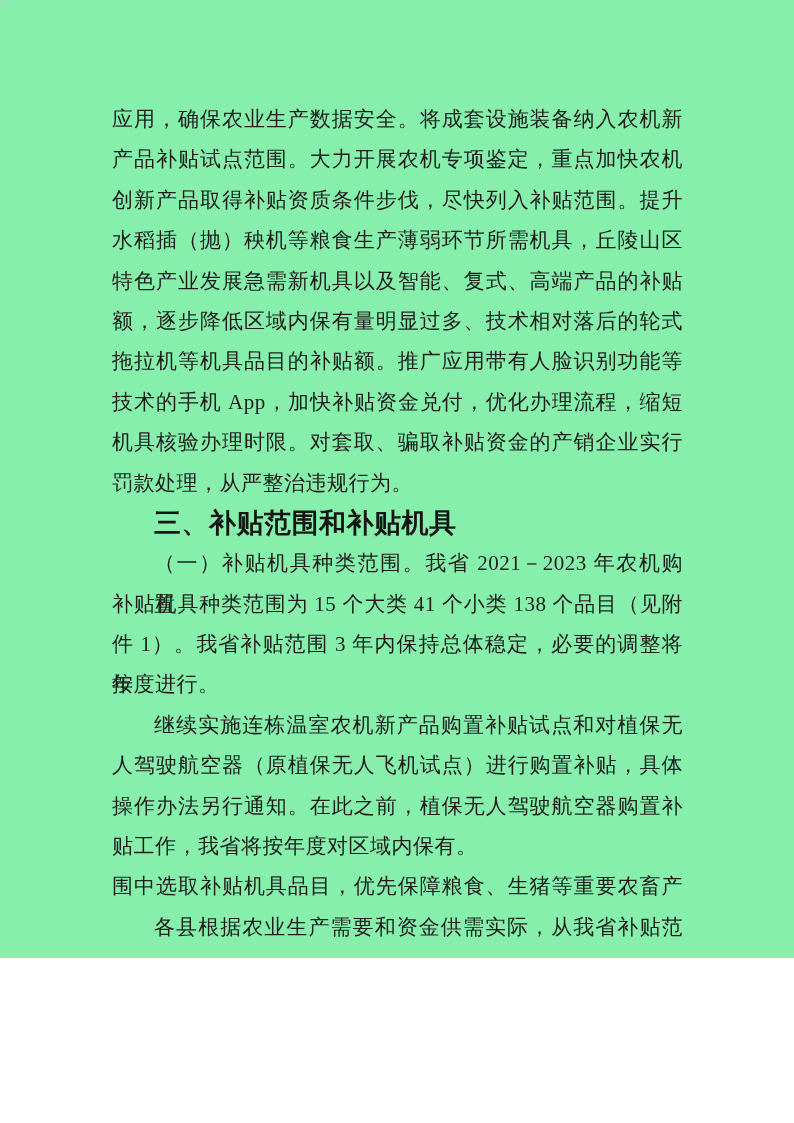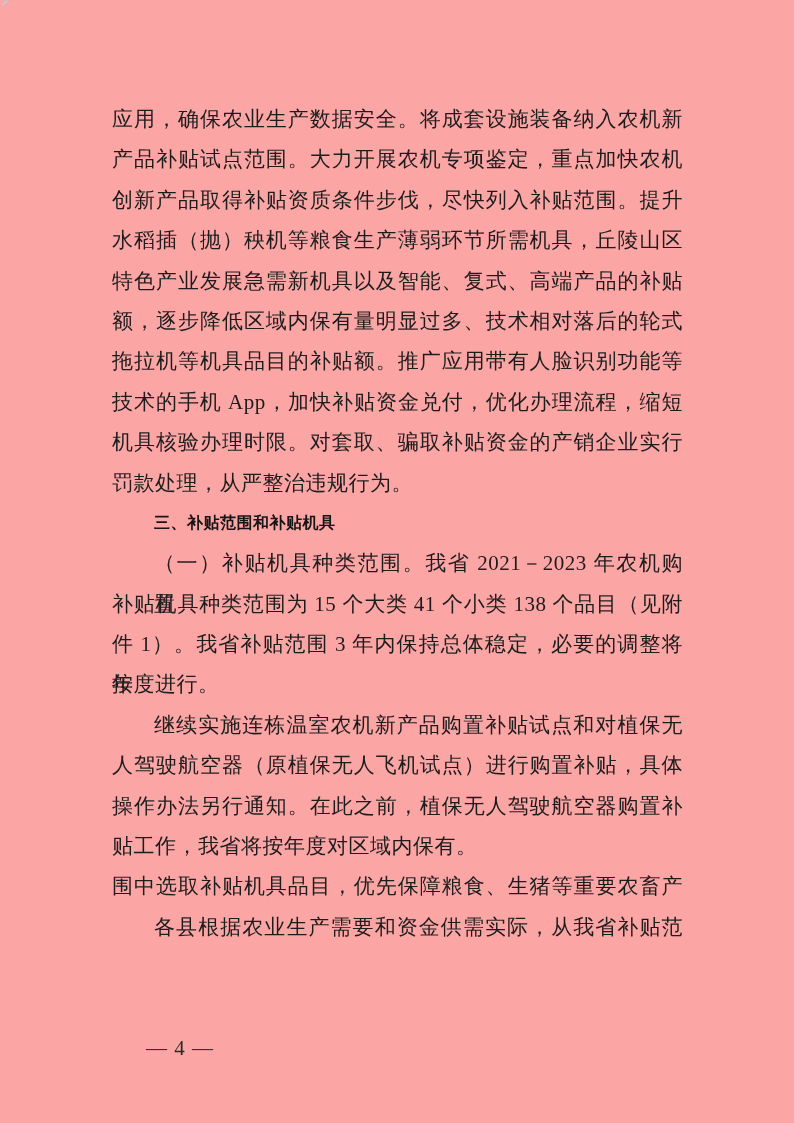--- a/index.html
+++ b/index.html
@@ -3,22 +3,22 @@
 <meta charset="utf-8">
 <style>
   html, body {
     margin: 0;
     padding: 0;
     background: #ffffff;
   }
   .page {
     position: relative;
     width: 794px;
-    height: 1123px;
-    background: #fca5a5;
+    height: 958px;
+    background: #86efac;
     overflow: hidden;
     font-family: "Liberation Serif", serif;
     color: #1d1d1d;
   }
   
   .artifact {
     position: absolute;
     left: 1px;
     top: 2px;
     width: 7px;
@@ -47,21 +47,21 @@
     text-justify: inter-character;
   }
   .line.left {
     text-align: center;
     text-align-last: left;
   }
   .line.indent { padding-left: 42px; }
   .block.heading .line {
     font-family: Liberation Serif, serif;
     font-weight: 700;
-    font-size: 16px;
+    font-size: 27px;
     color: #151515;
   }
   .footer-pageno {
     position: absolute;
     left: 146px;
     top: 1036px;
     font-size: 21px;
     line-height: 24px;
     color: #2a2a2a;
     letter-spacing: 1px;

